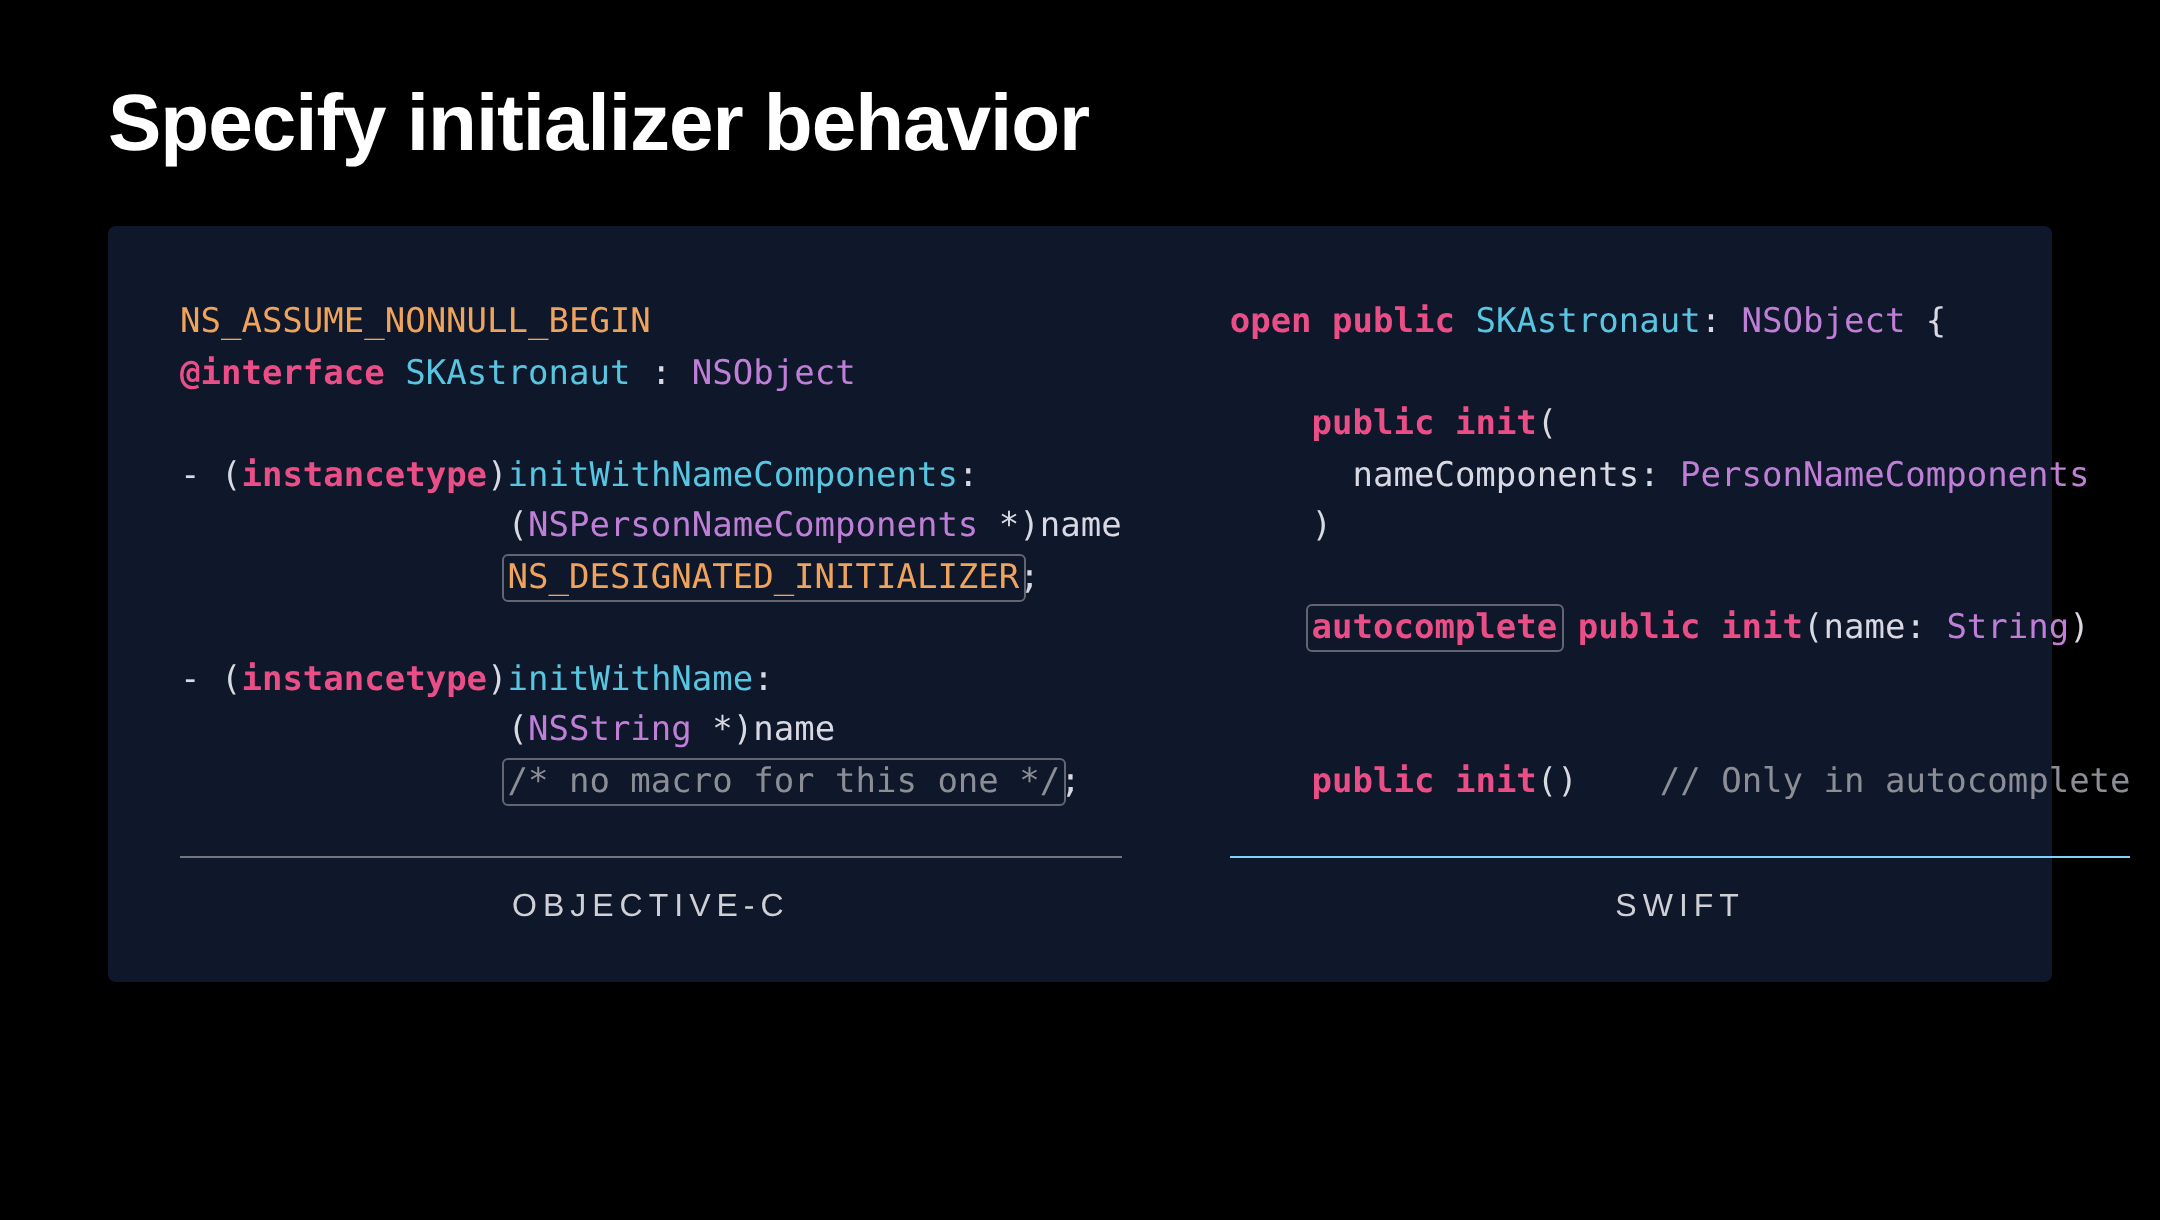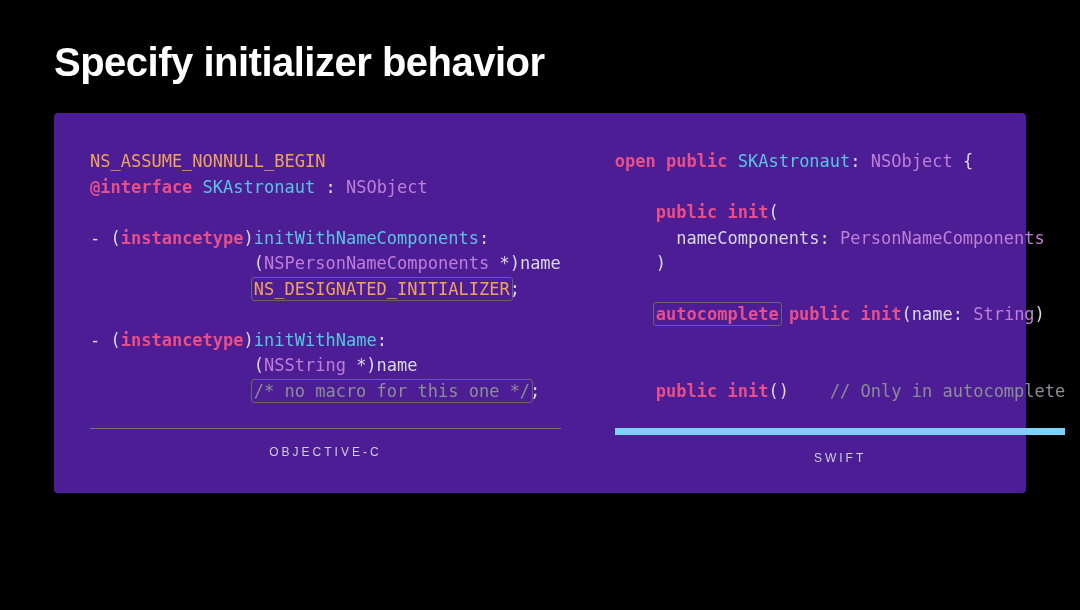--- a/index.html
+++ b/index.html
@@ -19,21 +19,21 @@
     padding: 36px 54px 0 54px;
   }
   .title {
     color: #ffffff;
     font-size: 40px;
     font-weight: 700;
     letter-spacing: -0.5px;
     margin: 4px 0 28px 0;
   }
   .panel {
-    background: #4c1d95;
+    background: #0f172a;
     border-radius: 4px;
     padding: 36px 36px 28px 36px;
     display: flex;
     flex-direction: row;
     gap: 54px;
     box-sizing: border-box;
   }
   .col {
     flex: 1;
     display: flex;
@@ -47,26 +47,26 @@
     line-height: 25.5px;
     white-space: pre;
     color: #d9d9e3;
   }
   .label-row {
     margin-top: 24px;
     border-top: 1px solid #74767e;
     padding-top: 16px;
     text-align: center;
     color: #cfcfd6;
-    font-size: 12px;
+    font-size: 16px;
     letter-spacing: 3px;
     font-weight: 500;
   }
   .label-row.swift {
-    border-top: 7px solid #7dd3fc;
+    border-top: 1px solid #7dd3fc;
     margin-top: 24px;
   }
   
   .kw    { color: #e94e86; font-weight: 700; }  
   .cls   { color: #58c6e0; }                    
   .type  { color: #c07fd7; }                    
   .macro { color: #f0a45b; }                    
   .punct { color: #d9d9e3; }
   .cmt   { color: #8c8e96; }                    
   .swtype{ color: #c07fd7; }

